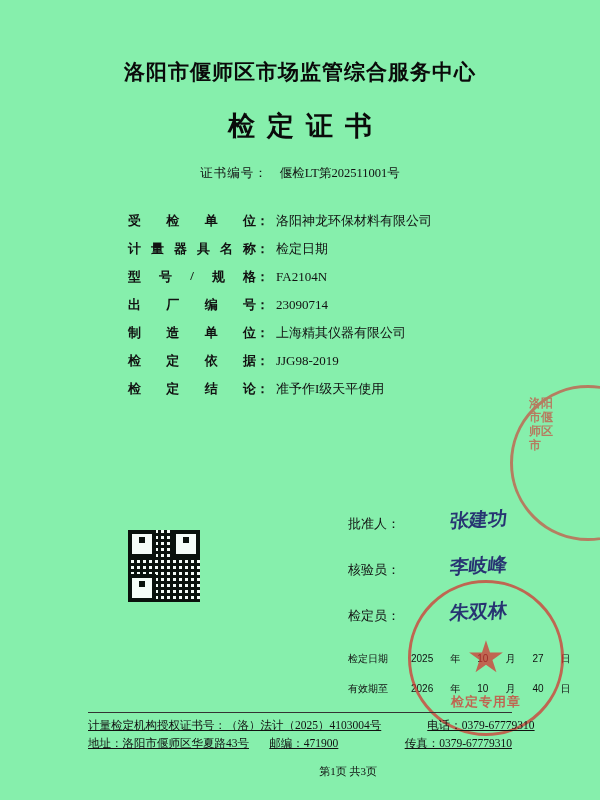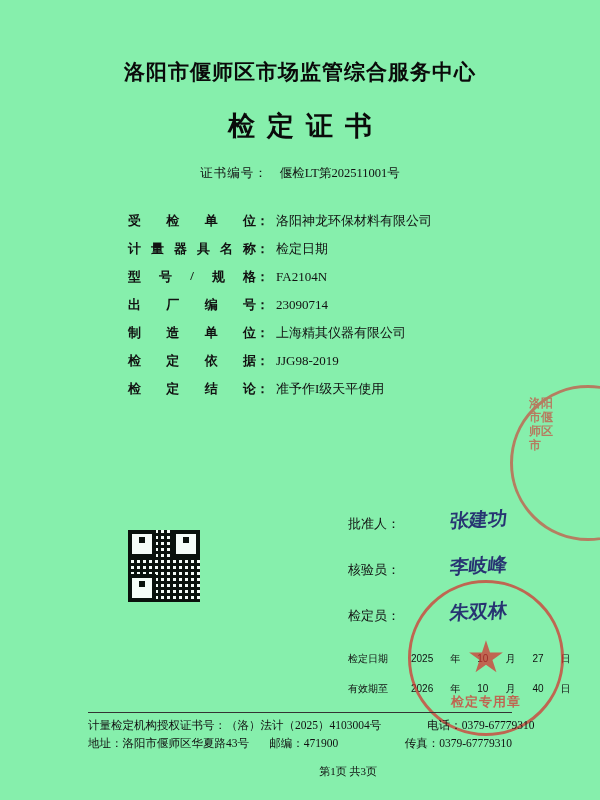--- a/index.html
+++ b/index.html
@@ -254,20 +254,21 @@
     border-top: 1px solid #333;
   }
   .footer {
     position: absolute;
     top: 718px;
     left: 88px;
     width: 424px;
     font-size: 11.5px;
     font-family: "Liberation Serif", serif;
     color: #111;
+    text-decoration: underline;
   }
   .footer-row {
     display: flex;
     justify-content: space-between;
     height: 18px;
     align-items: baseline;
   }
   .footer-left { white-space: nowrap; }
   .footer-right { white-space: nowrap; padding-left: 46px; }
   .page-no {

